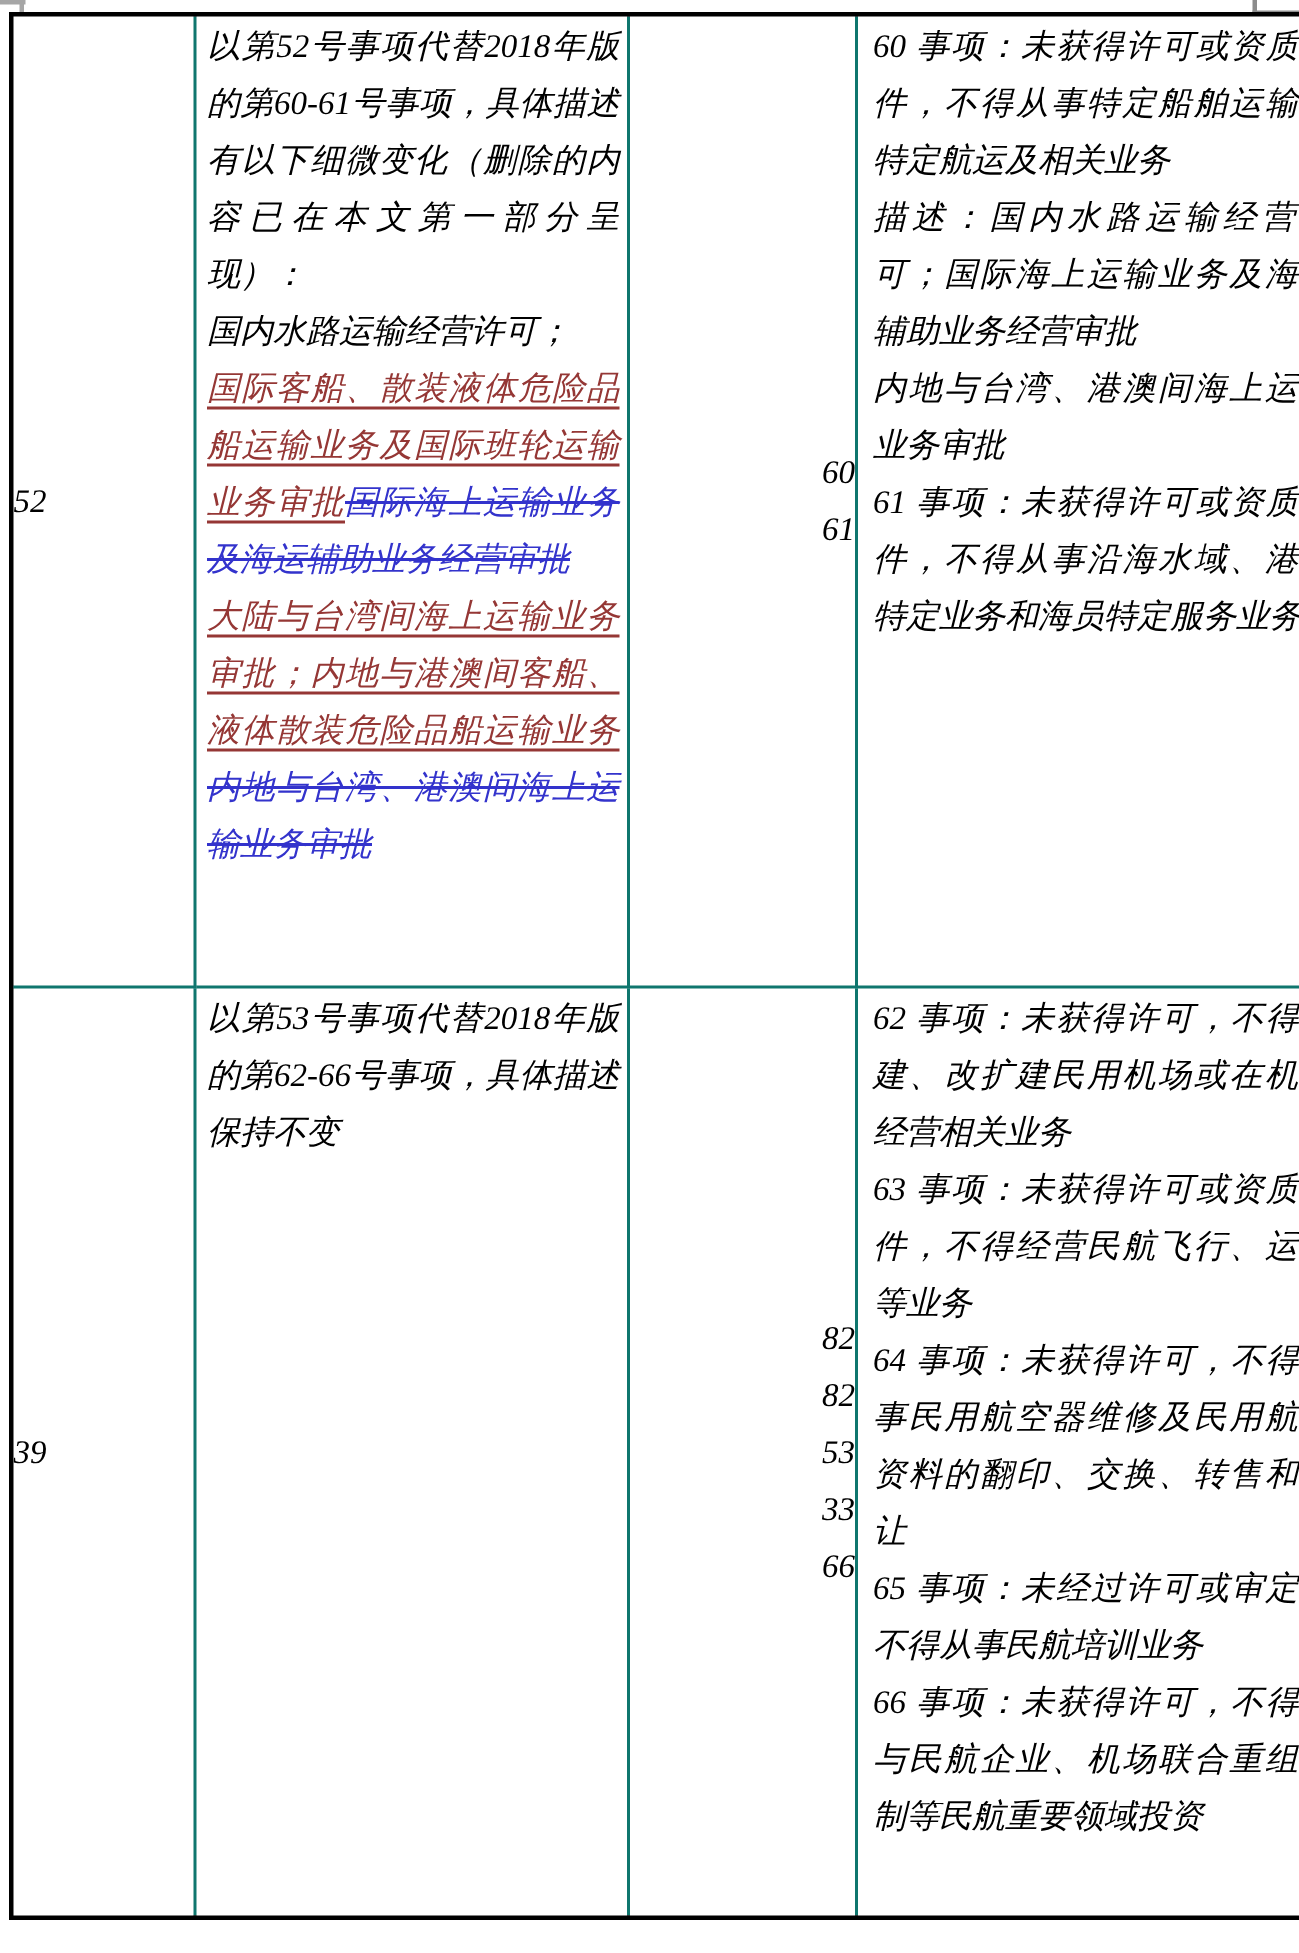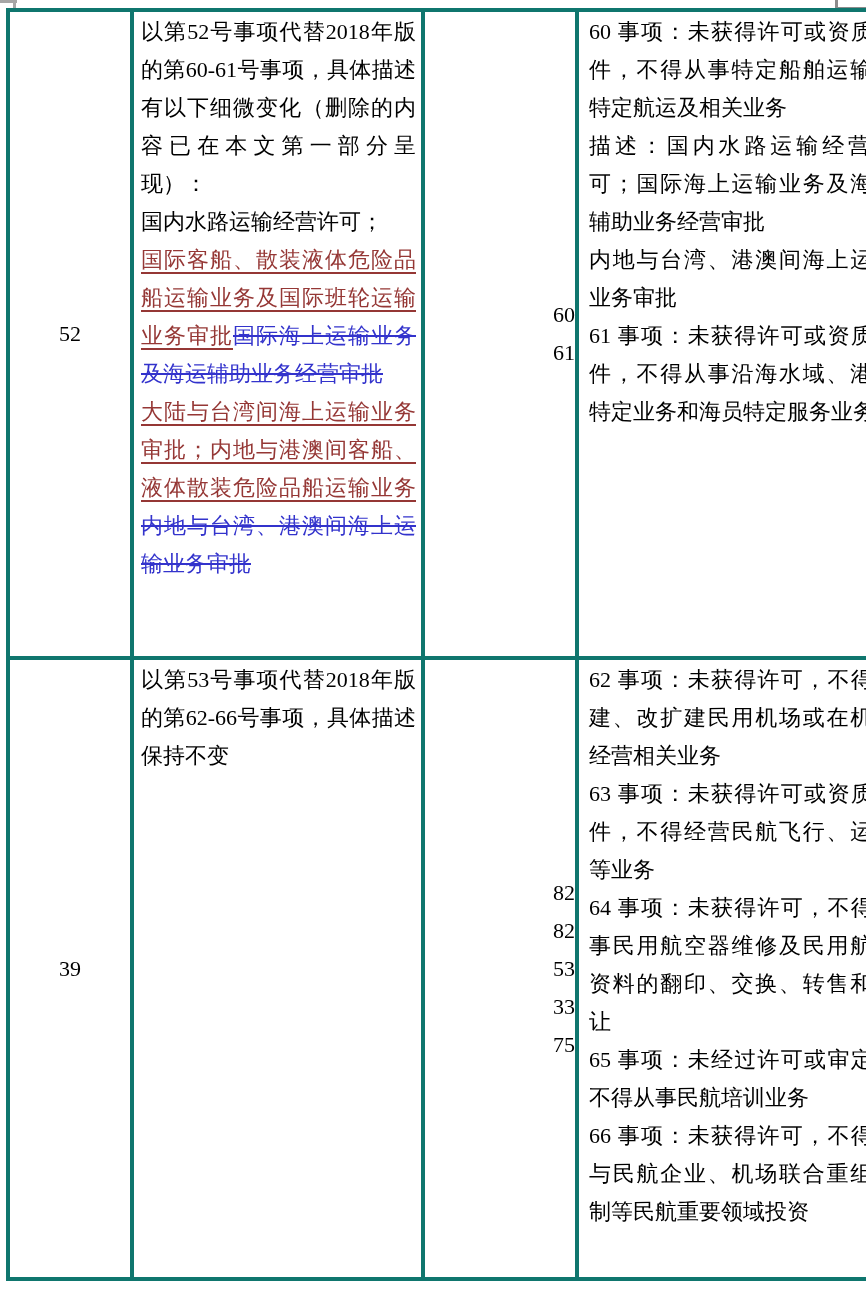--- a/index.html
+++ b/index.html
@@ -20,32 +20,32 @@
 
   table.doc-table{
     position:absolute;
     left:6px;top:8px;
     width:852px;
     border-collapse:collapse;
     table-layout:fixed;
     border:3px solid #000;
   }
   .doc-table td{
-    border:4px solid #0f766e;
+    border:2px solid #0f766e;
     font-size:22px;
     line-height:38px;
     vertical-align:top;
     overflow:hidden;
+    font-style:italic;
   }
   .doc-table tr.row-52{height:648px;}
   .doc-table tr.row-53{height:621px;}
 
   td.cell-no{
     width:120px;
-    text-align:center;
     vertical-align:middle;
     padding:0;
   }
   td.cell-desc{
     width:275px;
     padding:1px 5px 1px 7px;
     text-align:justify;
   }
   td.cell-nums{
     width:150px;
@@ -100,21 +100,21 @@
       <tr class="row-53">
         <td class="cell-no">
           <div>39</div>
         </td>
         <td class="cell-desc"><span class="seg-normal">以第53号事项代替2018年版的第62-66号事项，具体描述保持不变</span></td>
         <td class="cell-nums">
           <div>82</div>
           <div>82</div>
           <div>53</div>
           <div>33</div>
-          <div>75</div>
+          <div>66</div>
         </td>
         <td class="cell-old">
           <div class="old-par">62 事项：未获得许可，不得新建、改扩建民用机场或在机场经营相关业务</div>
           <div class="old-par">63 事项：未获得许可或资质条件，不得经营民航飞行、运输等业务</div>
           <div class="old-par">64 事项：未获得许可，不得从事民用航空器维修及民用航空资料的翻印、交换、转售和转让</div>
           <div class="old-par">65 事项：未经过许可或审定，不得从事民航培训业务</div>
           <div class="old-par">66 事项：未获得许可，不得参与民航企业、机场联合重组改制等民航重要领域投资</div>
         </td>
       </tr>
     </tbody>

